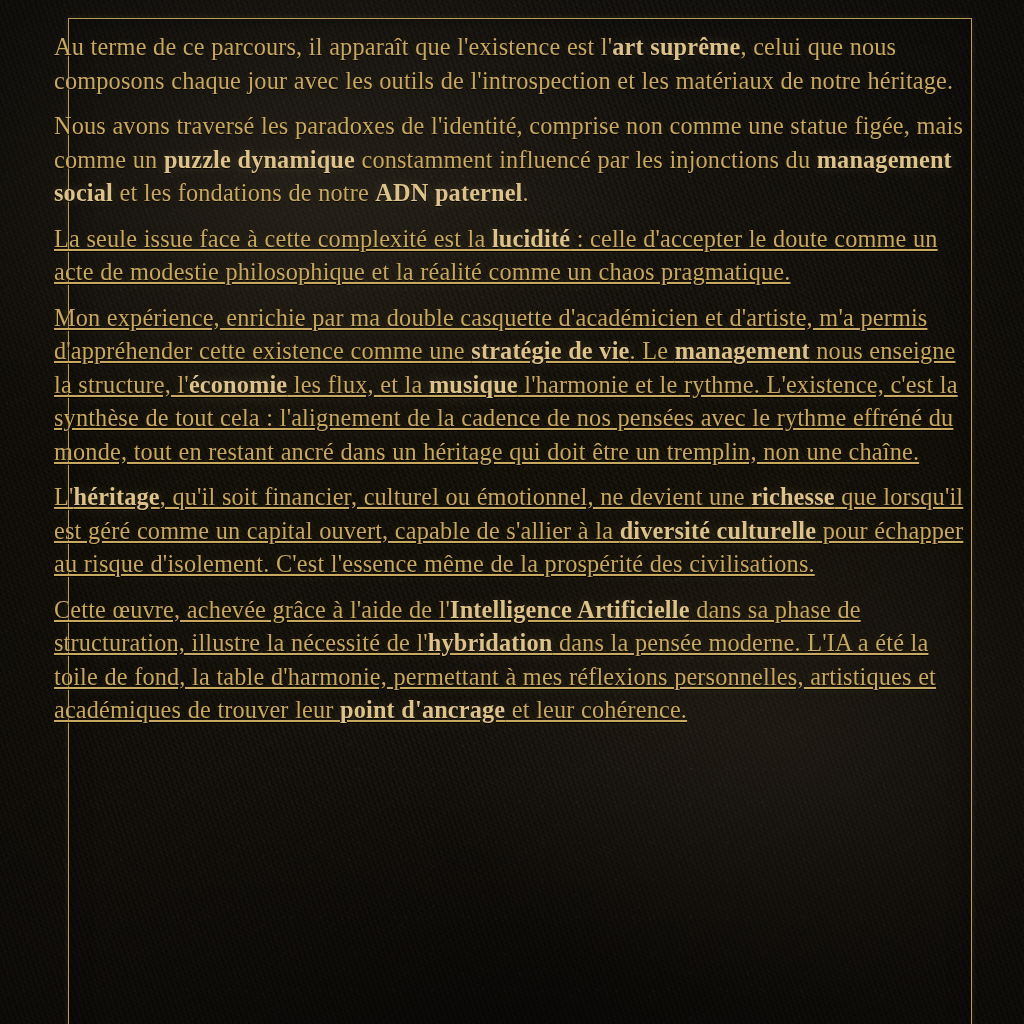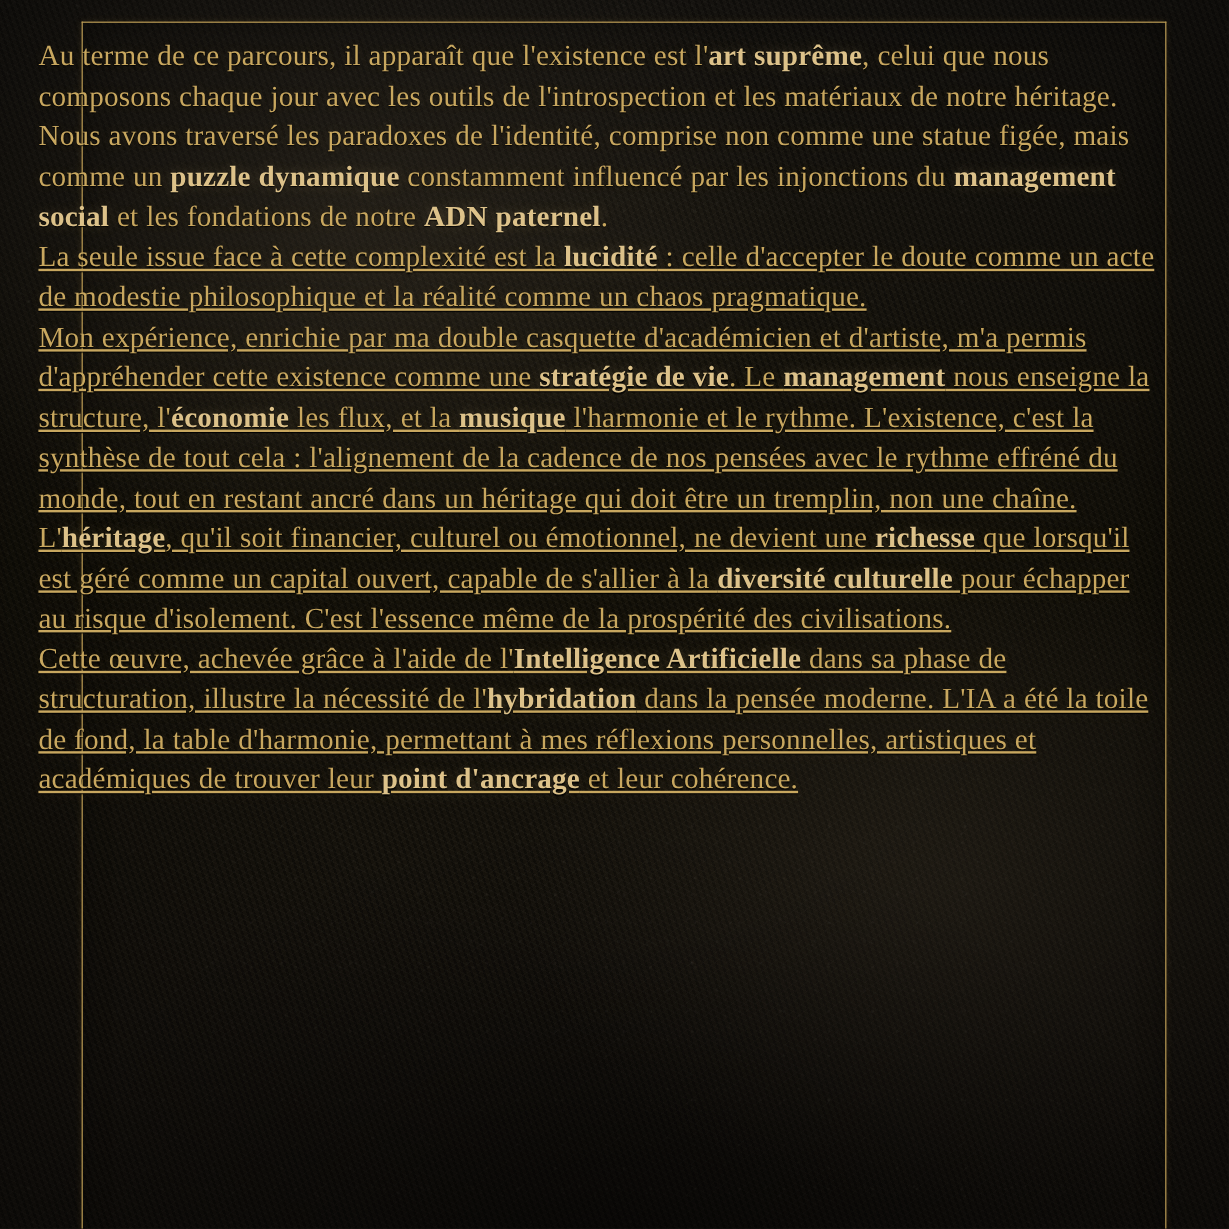--- a/index.html
+++ b/index.html
@@ -79,39 +79,39 @@
     z-index: 2;
   }
 
   
   .content {
     position: absolute;
     left: 0;
     top: 0;
     width: 1024px;
     height: 860px;
-    padding: 30px 58px 0 32px;
+    padding: 30px 58px 0 54px;
     box-sizing: border-box;
     z-index: 3;
   }
 
   p.para {
     margin: 0;
     color: #c8a75f;
     font-size: 24.3px;
     line-height: 33.5px;
     letter-spacing: 0.15px;
     word-spacing: 0.3px;
     text-rendering: optimizeLegibility;
     text-shadow:
       0 1px 1px rgba(0,0,0,0.85),
       0 0 9px rgba(201,167,97,0.14);
   }
 
-  p.para + p.para { margin-top: 0; }
+  p.para + p.para { margin-top: 12px; }
 
   p.gap { margin-top: 33px; text-decoration: underline; }
 
   b.hl {
     font-weight: bold;
     color: #ddc28a;
     text-shadow:
       0 1px 1px rgba(0,0,0,0.9),
       0 0 11px rgba(222,194,138,0.22);
   }

